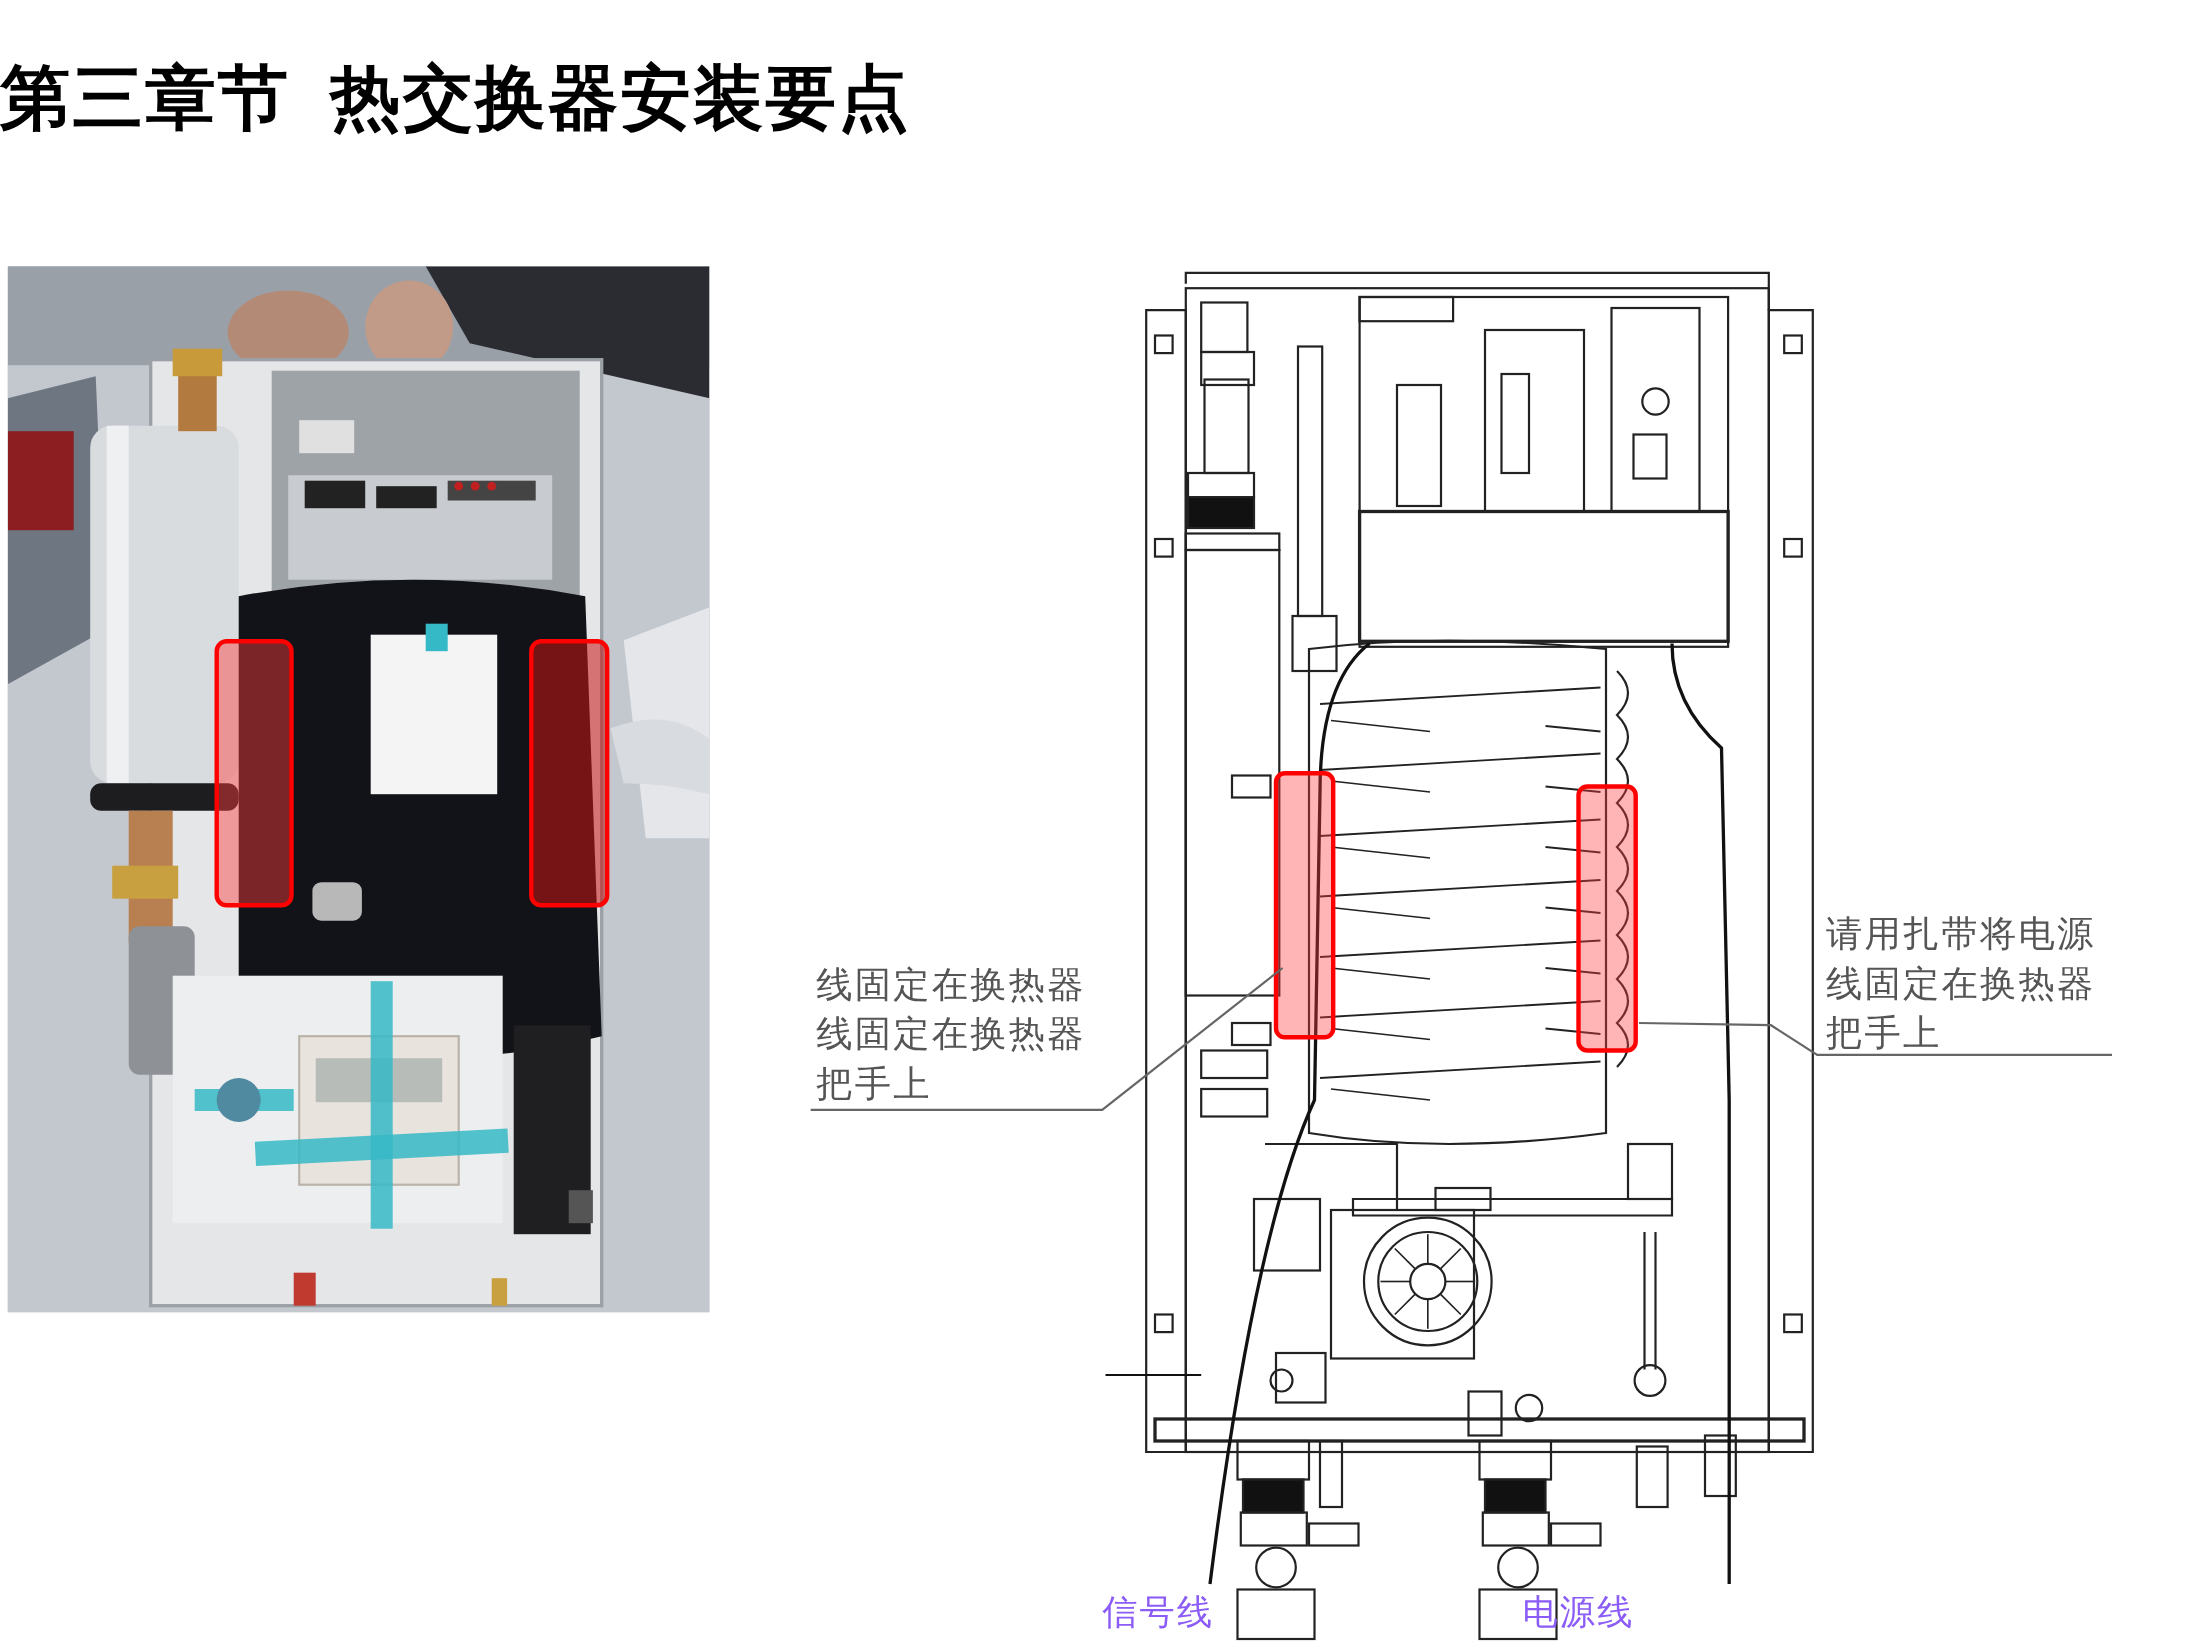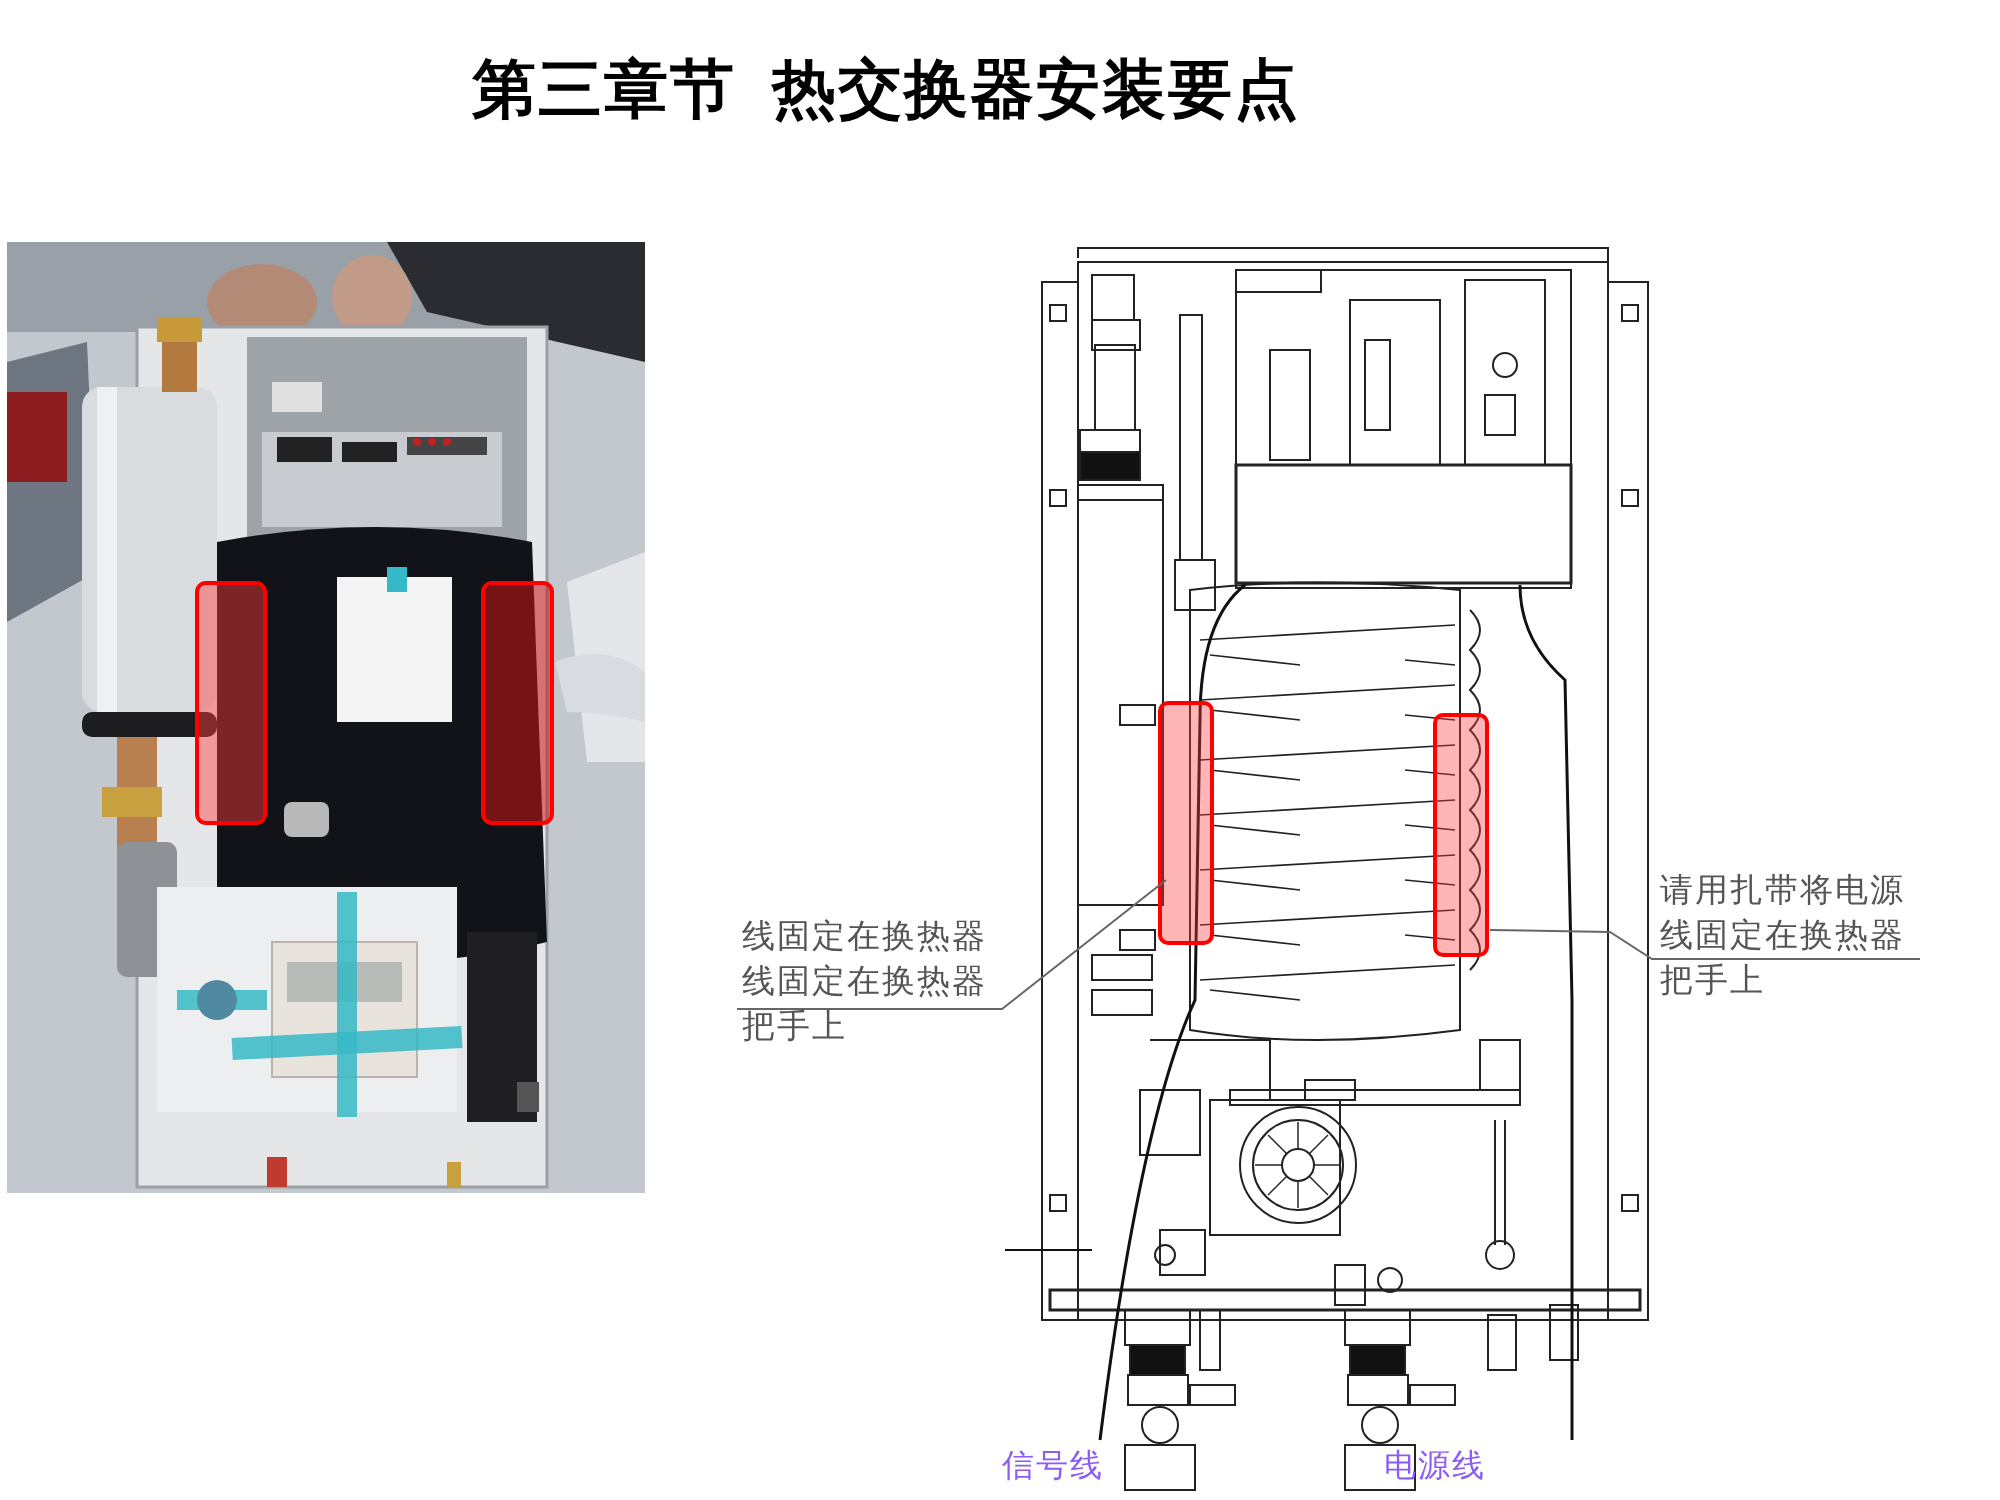--- a/index.html
+++ b/index.html
@@ -1,22 +1,22 @@
 <!DOCTYPE html>
 <html><head>
 <meta charset="utf-8">
 <style>
   html,body{margin:0;padding:0;background:#ffffff;}
   body{width:2000px;height:1500px;position:relative;overflow:hidden;font-family:"DejaVu Sans",sans-serif;}
-  .title{position:absolute;left:0;width:1772px;top:46px;text-align:center;font-family:"DejaVu Serif",serif;font-weight:bold;font-size:64px;letter-spacing:2px;color:#000;}
+  .title{position:absolute;left:0;width:1772px;top:46px;font-family:"DejaVu Serif",serif;font-weight:bold;font-size:64px;letter-spacing:2px;color:#000;}
   .title .gap{display:inline-block;width:36px;}
   .photo{position:absolute;left:7px;top:242px;width:638px;height:951px;overflow:hidden;background:#b9bec4;}
   .photo svg{position:absolute;left:0;top:0;}
   .diagram{position:absolute;left:990px;top:240px;width:700px;height:1260px;}
-  .callout{position:absolute;font-size:33px;line-height:45px;color:#555;letter-spacing:2px;margin-top:41px;}
+  .callout{position:absolute;font-size:33px;line-height:45px;color:#555;letter-spacing:2px;}
   .callout-left{left:742px;top:872px;width:280px;}
   .callout-right{left:1660px;top:826px;width:280px;}
   .wire-label{position:absolute;font-size:32px;color:#8b5cf6;letter-spacing:2px;}
   .lbl-signal{left:1002px;top:1444px;}
   .lbl-power{left:1384px;top:1444px;}
   .leaders{position:absolute;left:0;top:0;width:2000px;height:1500px;pointer-events:none;}
 </style>
 </head>
 <body>
 

